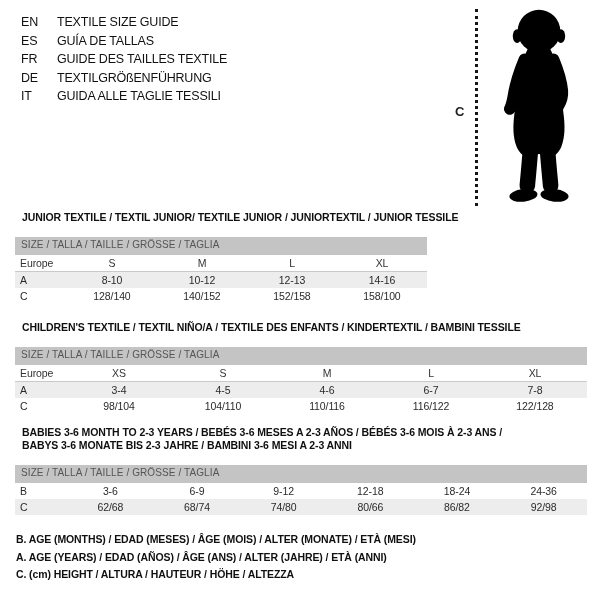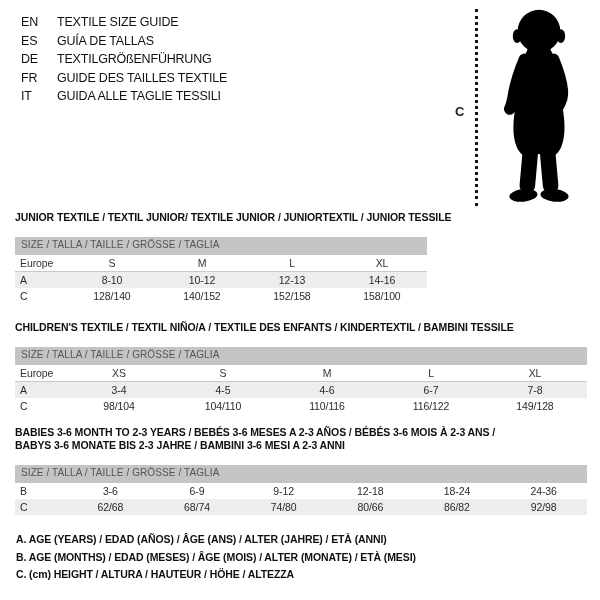--- a/index.html
+++ b/index.html
@@ -12,21 +12,21 @@
   .lang-list{position:absolute;left:21px;top:13px;}
   .lang-row{display:flex;font-weight:normal;font-size:12.5px;line-height:18.5px;letter-spacing:-0.2px;color:#111;}
   .lang-row .code{width:36px;flex:0 0 36px;}
   
   .figure{position:absolute;left:450px;top:0;width:150px;height:215px;}
   .measure-line{position:absolute;left:25px;top:9px;height:197px;width:0;border-left:3px dotted #151515;}
   .measure-label{position:absolute;left:5px;top:104px;font-weight:bold;font-size:13px;color:#222;}
   .baby-svg{position:absolute;left:38px;top:5px;}
   
   .sections{position:absolute;left:15px;top:211px;width:575px;}
-  .section-title{font-weight:bold;font-size:10.5px;line-height:13px;letter-spacing:-0.1px;color:#0f0f0f;white-space:nowrap;}
+  .section-title{font-weight:bold;font-size:10.5px;line-height:13px;letter-spacing:-0.1px;color:#0f0f0f;white-space:nowrap;margin-left:7px;}
   .size-bar{
     background:var(--bar-bg,#c4c4c4);color:var(--bar-text,#555555);
     font-size:10px;line-height:16px;height:18px;padding-left:6px;
     letter-spacing:0.1px;box-sizing:border-box;margin-top:13px;
   }
   table.size-table{border-collapse:collapse;table-layout:fixed;}
   table.cols4{width:412px;}
   table.cols5,table.cols6{width:572px;}
   .size-bar.cols4{width:412px;}
   .size-bar.cols5,.size-bar.cols6{width:572px;}
@@ -50,26 +50,26 @@
 <div class="lang-list">
     <div class="lang-row">
       <span class="code">EN</span>
       <span class="title">TEXTILE SIZE GUIDE</span>
     </div>
     <div class="lang-row">
       <span class="code">ES</span>
       <span class="title">GUÍA DE TALLAS</span>
     </div>
     <div class="lang-row">
+      <span class="code">FR</span>
+      <span class="title">GUIDE DES TAILLES TEXTILE</span>
+    </div>
+    <div class="lang-row">
       <span class="code">DE</span>
       <span class="title">TEXTILGRÖßENFÜHRUNG</span>
-    </div>
-    <div class="lang-row">
-      <span class="code">FR</span>
-      <span class="title">GUIDE DES TAILLES TEXTILE</span>
     </div>
     <div class="lang-row">
       <span class="code">IT</span>
       <span class="title">GUIDA ALLE TAGLIE TESSILI</span>
     </div>
   </div>
 
 <div class="figure">
   <span class="measure-label">C</span>
   <div class="measure-line"></div>
@@ -169,21 +169,21 @@
             <td>4-6</td>
             <td>6-7</td>
             <td>7-8</td>
           </tr>
           <tr class="plain">
             <td class="lbl">C</td>
             <td>98/104</td>
             <td>104/110</td>
             <td>110/116</td>
             <td>116/122</td>
-            <td>149/128</td>
+            <td>122/128</td>
           </tr>
         </tbody>
       </table>
     </div>
     <div class="section sec-babies">
       <div class="section-title">
         <div class="title-line">BABIES 3-6 MONTH TO 2-3 YEARS / BEBÉS 3-6 MESES A 2-3 AÑOS / BÉBÉS 3-6 MOIS À 2-3 ANS /</div>
         <div class="title-line">BABYS 3-6 MONATE BIS 2-3 JAHRE / BAMBINI 3-6 MESI A 2-3 ANNI</div>
       </div>
       <div class="size-bar cols6">SIZE / TALLA / TAILLE / GRÖSSE / TAGLIA</div>
@@ -215,16 +215,16 @@
             <td>80/66</td>
             <td>86/82</td>
             <td>92/98</td>
           </tr>
         </tbody>
       </table>
     </div>
   </div>
 
 <div class="footnotes">
+    <div class="footnote">B. AGE (MONTHS) / EDAD (MESES) / ÂGE (MOIS) / ALTER (MONATE) / ETÀ (MESI)</div>
     <div class="footnote">A. AGE (YEARS) / EDAD (AÑOS) / ÂGE (ANS) / ALTER (JAHRE) / ETÀ (ANNI)</div>
-    <div class="footnote">B. AGE (MONTHS) / EDAD (MESES) / ÂGE (MOIS) / ALTER (MONATE) / ETÀ (MESI)</div>
     <div class="footnote">C. (cm) HEIGHT / ALTURA / HAUTEUR / HÖHE / ALTEZZA</div>
   </div>
 
 </body></html>

